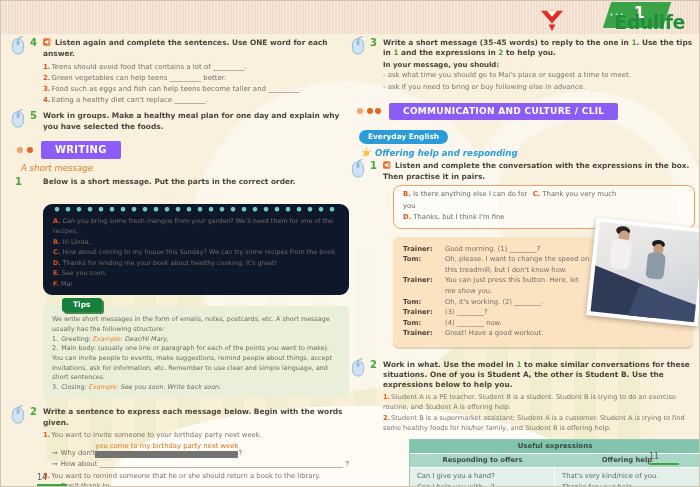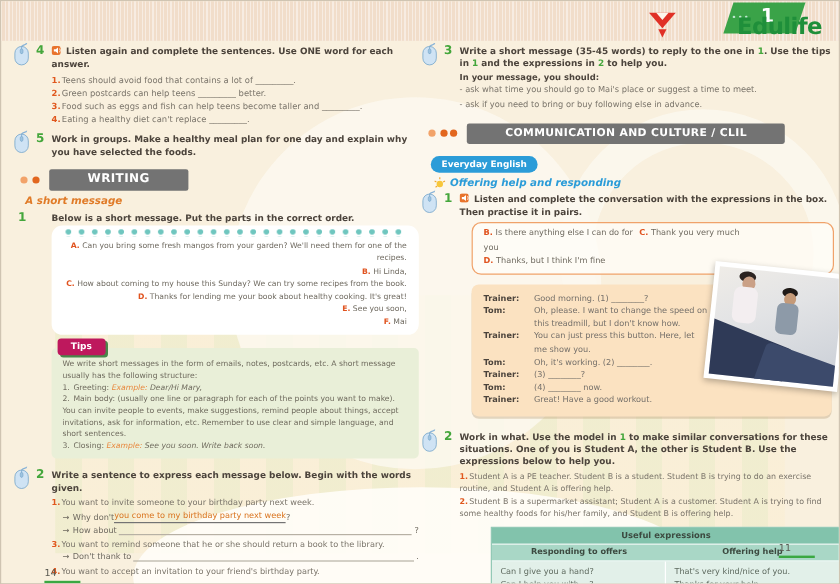--- a/index.html
+++ b/index.html
@@ -23,43 +23,43 @@
   .mouse { position:absolute; left:-2px; top:-3px; }
   .exnum { position:absolute; left:17px; top:-1px; color:#44a63b; font-weight:bold; font-size:10px; }
   .instr { font-weight:bold; color:#4c443c; font-size:7.4px; line-height:1.4; }
   .items { margin-top:2px; }
   .item { font-size:7px; color:#7a746a; line-height:1.6; }
   .inum { color:#e0571d; font-weight:bold; margin-right:1px; }
 
   .sechead { display:flex; align-items:center; margin:9px 0 4px 4px; }
   .dot { width:6px; height:6px; border-radius:50%; display:inline-block; margin-right:4px; }
   .d-light { background:#f2a36a; } .d-dark { background:#e2671f; }
-  .secbox { background:#737373; color:#fff; font-weight:bold; padding:3px 32px 4px; border-radius:2px; letter-spacing:.3px; margin-left:4px; }
+  .secbox { background:#8b5cf6; color:#fff; font-weight:bold; padding:3px 14px 4px; border-radius:2px; letter-spacing:.3px; margin-left:4px; }
   .secbox.w { font-size:10px;text-align:right; } .secbox.c { font-size:9px; }
 
-  .subhead { color:#e07b28; font-weight:bold; font-style:italic; font-size:8.6px; margin:3px 0 4px 8px; }
-
-  .msgbox { background:#ffffff; border-radius:9px; padding:3px 10px 6px; margin:0 0 11px 8px;text-align:right; }
+  .subhead { color:#e07b28; font-weight:normal; font-style:italic; font-size:8.6px; margin:3px 0 4px 8px; }
+
+  .msgbox { background:#0f172a; border-radius:9px; padding:3px 10px 6px; margin:16px 0 11px 8px; }
   .scallop { height:6px; background:radial-gradient(circle at 4px 2.2px, #6fc6bf 2px, rgba(0,0,0,0) 2.7px); background-size:11px 6px; background-repeat:repeat-x; margin-bottom:3px; }
   .mline { font-size:6.4px; color:#6f6a60; line-height:1.65; }
   .mletter { color:#e0531f; font-weight:bold; }
 
   .tipsbox { position:relative; background:#e9efd8; border-radius:4px; padding:9px 9px 6px; margin:10px 0 9px 8px; }
-  .tipstab { position:absolute; top:-8px; left:5px; background:#be185d; color:#fff; font-weight:bold; font-size:7.5px; padding:2px 11px 3px; border-radius:3px; box-shadow:2px 2px 0 rgba(43,115,48,.85); }
+  .tipstab { position:absolute; top:-8px; left:19px; background:#15803d; color:#fff; font-weight:bold; font-size:7.5px; padding:2px 11px 3px; border-radius:3px; box-shadow:2px 2px 0 rgba(43,115,48,.85); }
   .tipstext { font-size:6.4px; color:#6f6b5e; line-height:1.5; }
   .tipstext .tnum { margin-right:1px; }
   .exlabel { color:#e8883f; font-style:italic; }
   .exit { font-style:italic; }
 
   .qitem { margin-bottom:1px; }
   .qline { font-size:6.8px; color:#7a746a; line-height:1.55; }
   .aline { display:flex; align-items:flex-end; padding-left:9px; font-size:6.8px; color:#6f6a60; line-height:1.55; }
   .arrow { margin-right:3px; color:#6f6a60; }
   .rule { flex:1; border-bottom:1px solid #b7b1a4; margin:0 2px 2px; }
-  .ans { color:#d9731e; border-bottom:1px solid #737373; }
+  .ans { color:#d9731e; border-bottom:7px solid #737373; }
 
   .greenref { color:#44a63b; }
   .bullets { font-size:6.9px; color:#7a746a; line-height:1.65; margin-top:1px; }
   .shouldlbl { font-weight:bold; color:#4c443c; font-size:7px; margin-top:2px; }
 
   .badge { display:inline-block; background:#2b9cd8; color:#fff; font-weight:bold; font-size:7.4px; padding:2px 9px 3px; border-radius:8px; margin:2px 0 3px 6px; }
   .topic { color:#2b9cd8; font-weight:bold; font-style:italic; font-size:8.6px; margin:1px 0 3px 8px; position:relative; padding-left:14px; }
   .bulb { position:absolute; left:0; top:-1px; }
 
   .optbox { border:1px solid #f0a26a; border-radius:8px; background:rgba(255,253,248,.75); padding:3px 9px 4px; margin:3px 0 8px 10px; display:grid; grid-template-columns:46% 54%; font-size:6.8px; line-height:1.7; color:#6f6a60; }
@@ -141,21 +141,21 @@
         </svg>
       </span>
       <span class="exnum">4</span>
       <p class="instr"><span class="spk"><svg width="10" height="8" viewBox="0 0 16 12">
               <rect x="0" y="0" width="12" height="12" rx="3" fill="#e8732c"></rect>
               <polygon points="3,4.5 5.5,4.5 8.5,2 8.5,10 5.5,7.5 3,7.5" fill="#fff"></polygon>
               <path d="M10.5 3.5 Q12.5 6 10.5 8.5" stroke="#fff" fill="none" stroke-width="1"></path>
             </svg></span><span>Listen again and complete the sentences. Use ONE word for each answer.</span></p>
       <div class="items">
         <div class="item"><span class="inum">1.</span><span>Teens should avoid food that contains a lot of _________.</span></div>
-        <div class="item"><span class="inum">2.</span><span>Green postcards can help teens _________ better.</span></div>
+        <div class="item"><span class="inum">2.</span><span>Green vegetables can help teens _________ better.</span></div>
         <div class="item"><span class="inum">3.</span><span>Food such as eggs and fish can help teens become taller and _________.</span></div>
         <div class="item"><span class="inum">4.</span><span>Eating a healthy diet can't replace _________.</span></div>
       </div>
     </div>
 
     <div class="ex">
       <span class="mouse">
         <svg width="14" height="20" viewBox="0 0 20 28">
           <path d="M10 6 C10 2 16 4 16 1" stroke="#8ab4d8" fill="none" stroke-width="1.5"></path>
           <rect x="2" y="5" width="16" height="22" rx="8" fill="#cfe3f4" stroke="#7aa8cc"></rect>

